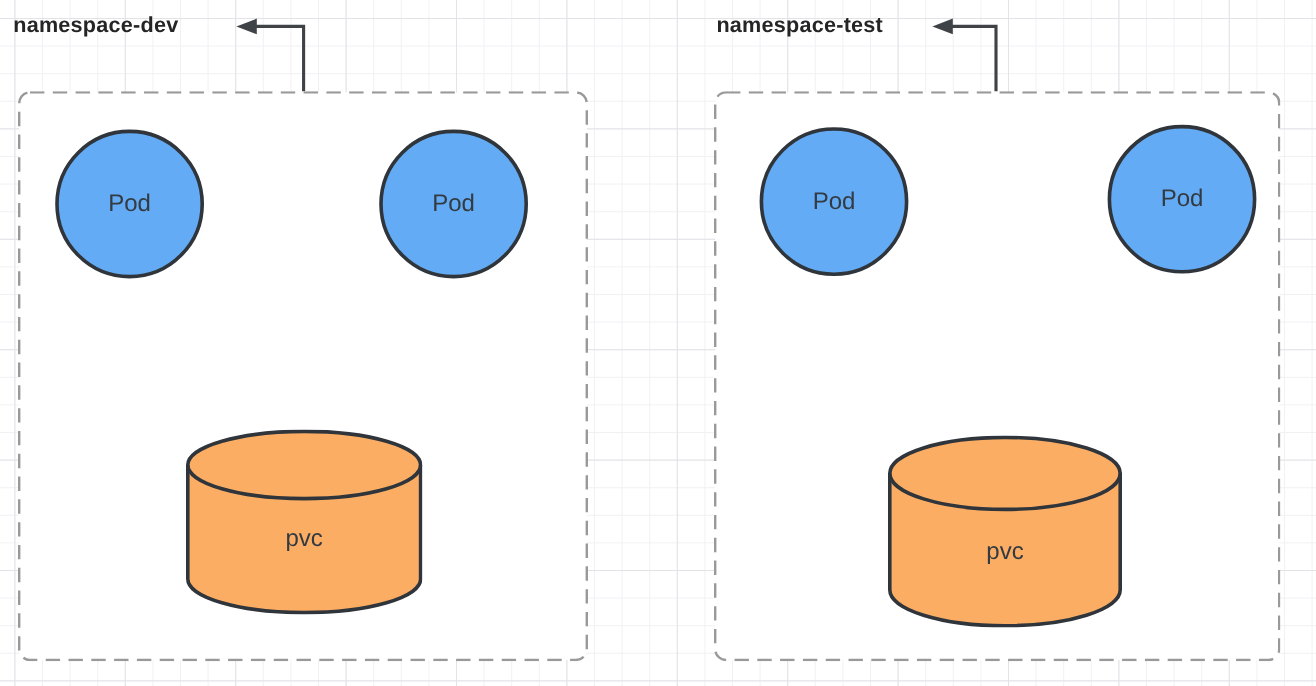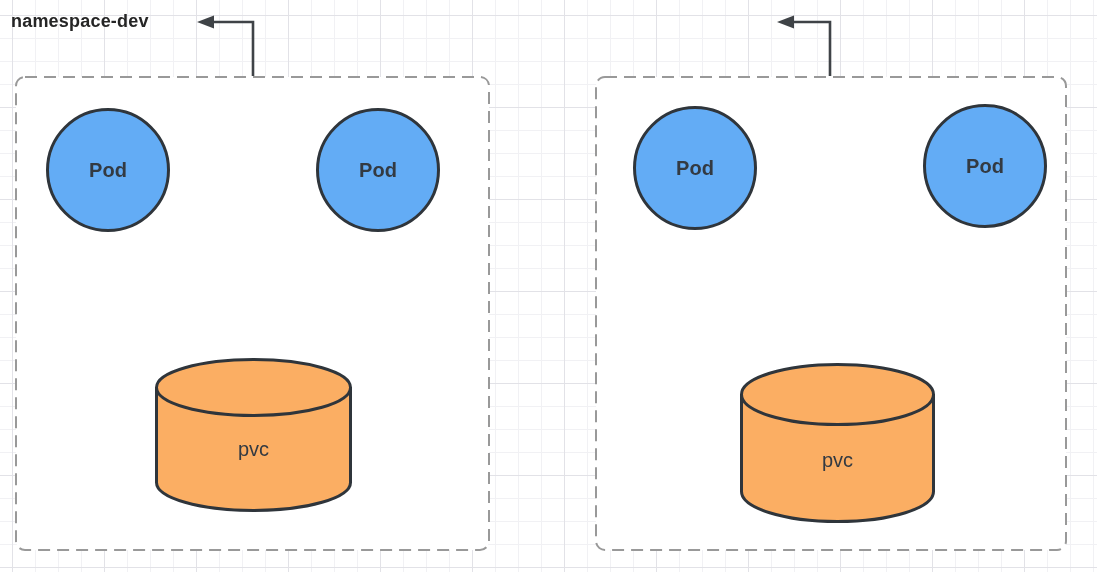--- a/index.html
+++ b/index.html
@@ -43,21 +43,21 @@
   .arrow-svg polyline{fill:none;stroke:var(--arrow);stroke-width:2.6;}
   .arrow-svg polygon{fill:var(--arrow);stroke:none;}
 
   .pod{
     position:absolute;width:124px;height:124px;border-radius:50%;
     background:var(--pod-fill);
     border:3px solid var(--shape-stroke);
     display:flex;align-items:center;justify-content:center;
   }
   .pod .pod-label{
-    font-size:20px;font-weight:bold;color:var(--shape-label-text);
+    font-size:20px;font-weight:normal;color:var(--shape-label-text);
   }
 
   .cylinder{position:absolute;}
   .cylinder svg{display:block;width:100%;height:100%;}
   .cylinder .cyl-body{fill:var(--pvc-fill);stroke:var(--shape-stroke);stroke-width:3;stroke-linejoin:round;}
   .cylinder .cyl-rim{fill:none;stroke:var(--shape-stroke);stroke-width:3;}
   .cylinder .pvc-label{
     position:absolute;left:0;width:100%;text-align:center;
     font-size:20px;font-weight:normal;color:var(--shape-label-text);
   }
@@ -66,20 +66,21 @@
 <body>
 
 <div class="stage">
 
   <div class="ns-label" style="left:11px;top:11px;">namespace-dev</div>
   <svg class="arrow-svg" style="left:194px;top:15px;" width="64" height="64" viewBox="0 0 64 64">
     <polyline points="59,61 59,7 16,7"></polyline>
     <polygon points="3,7 20,0.5 20,13.5"></polygon>
   </svg>
 
+  <div class="ns-label" style="left:597px;top:11px;">namespace-test</div>
   <svg class="arrow-svg" style="left:774px;top:15px;" width="60" height="64" viewBox="0 0 60 64">
     <polyline points="56,61 56,7 16,7"></polyline>
     <polygon points="3,7 20,0.5 20,13.5"></polygon>
   </svg>
 
   <div class="ns-box" style="left:15px;top:76px;width:475px;height:475px;">
     <svg class="border-svg" viewBox="0 0 475 475">
       <rect x="1" y="1" width="473" height="473" rx="9" ry="9" fill="#ffffff" stroke="var(--box-border)" stroke-width="2" stroke-dasharray="12 7"></rect>
     </svg>
 

